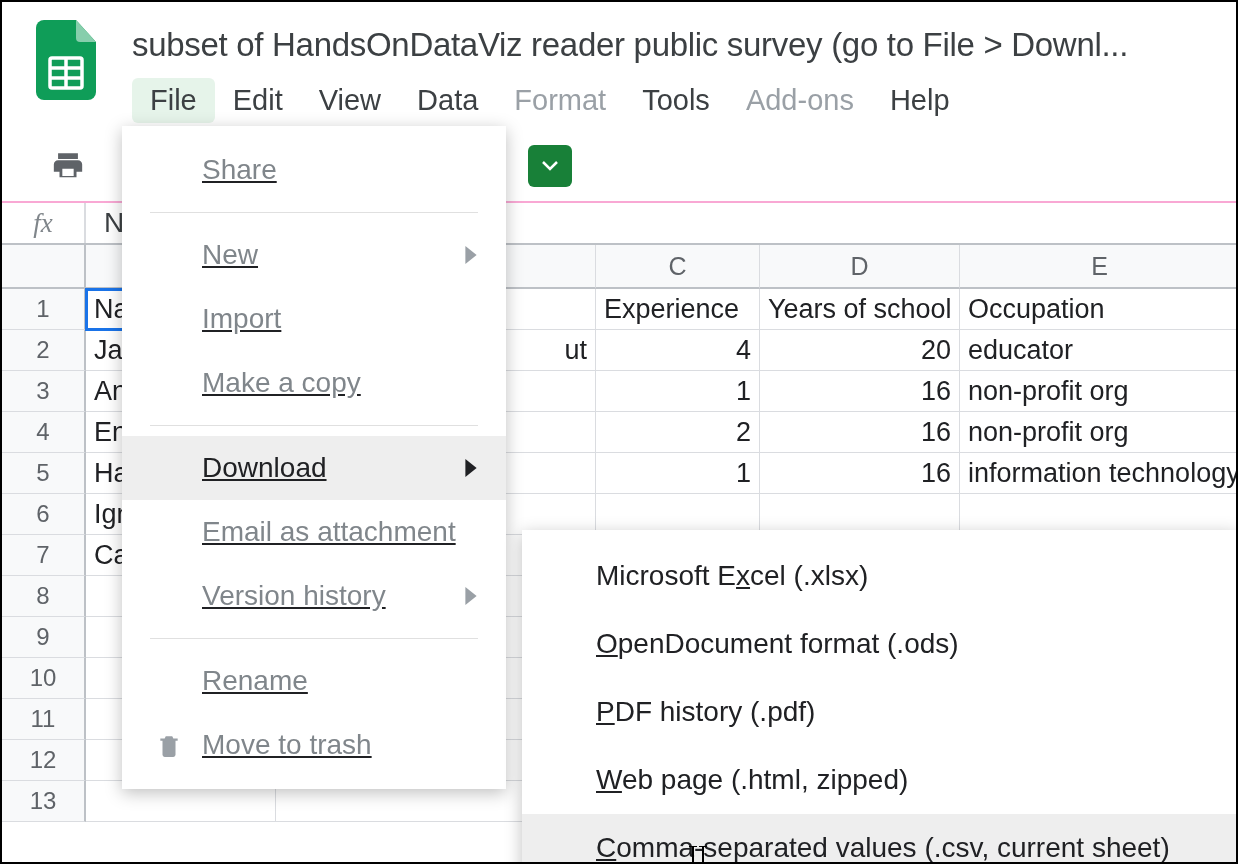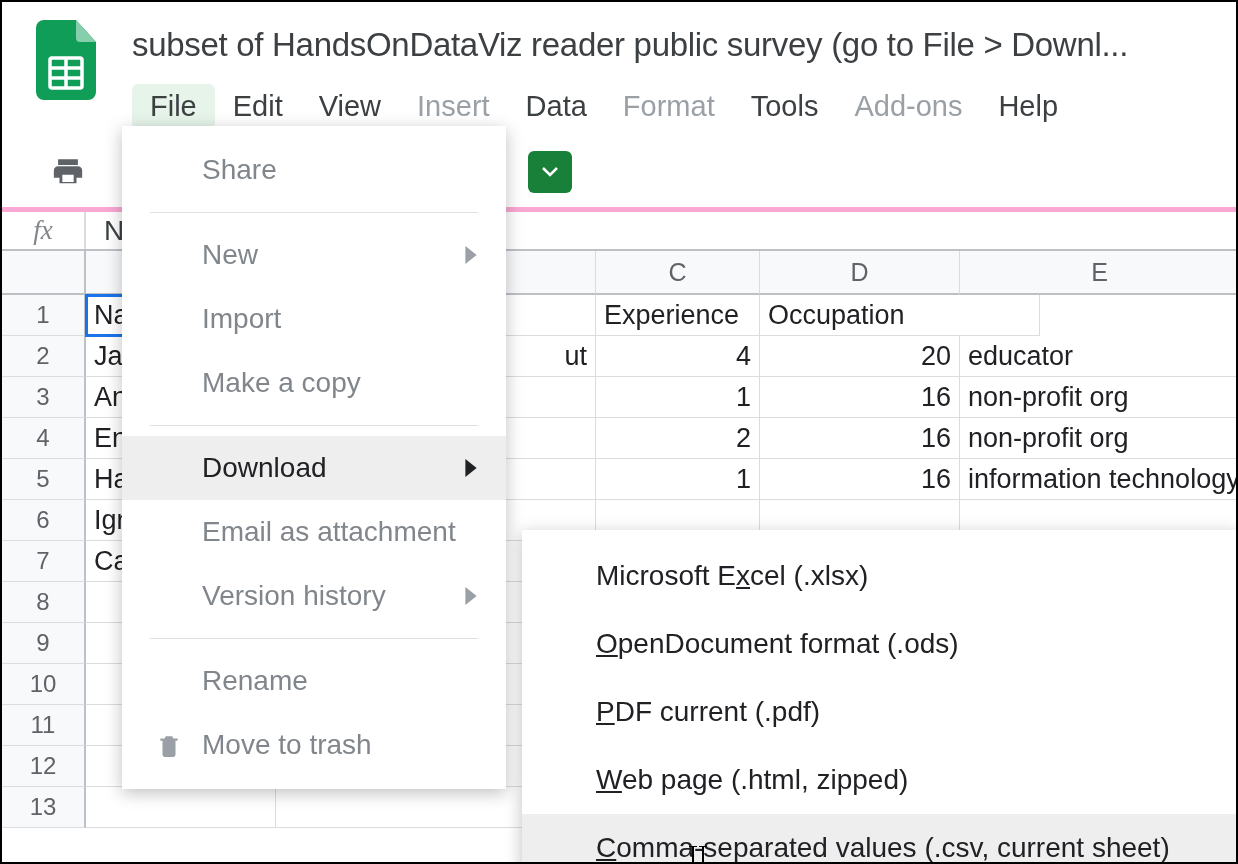--- a/index.html
+++ b/index.html
@@ -30,21 +30,21 @@
     color: #3c4043;
     white-space: nowrap;
     overflow: hidden;
     text-overflow: ellipsis;
     max-width: 1090px;
     letter-spacing: -0.3px;
   }
   .menubar {
     display: flex;
     gap: 0;
-    margin-top: 20px;
+    margin-top: 14px;
     font-size: 29px;
   }
   .menubar-item {
     padding: 6px 18px;
     color: #3c4043;
     cursor: pointer;
     border-radius: 6px;
   }
   .menubar-item.disabled { color: #9aa0a6; }
   .menubar-item.active { background: #e6f4ea; }
@@ -61,21 +61,21 @@
   .green-dropdown {
     width: 44px; height: 42px;
     background: #188038;
     border-radius: 6px;
     display: flex; align-items: center; justify-content: center;
   }
   .green-dropdown svg { fill: #fff; }
   .fx-row {
     display: flex;
     align-items: center;
-    border-top: 5px solid #f9a8d4;
+    border-top: 2px solid #f9a8d4;
     height: 42px;
   }
   .fx-label {
     width: 84px;
     text-align: center;
     font-style: italic;
     font-size: 27px;
     color: #80868b;
     font-family: Georgia, serif;
     border-right: 2px solid #dadce0;
@@ -147,20 +147,21 @@
   
   .dropdown {
     position: absolute;
     top: 124px;
     left: 120px;
     width: 384px;
     background: #fff;
     box-shadow: 0 4px 16px rgba(0,0,0,0.25);
     z-index: 100;
     padding: 12px 0;
+    text-decoration: underline;
   }
   .dd-item {
     display: flex;
     align-items: center;
     padding: 16px 28px 16px 80px;
     font-size: 28px;
     color: #80868b;
     position: relative;
   }
   .dd-item.enabled { color: #202124; }
@@ -223,21 +224,20 @@
       <line x1="14" y1="58" x2="46" y2="58" stroke="#fff" stroke-width="3.5"></line>
       <line x1="30" y1="38" x2="30" y2="68" stroke="#fff" stroke-width="3.5"></line>
     </svg>
   </div>
   <div class="title-area">
     <div class="doc-title">subset of HandsOnDataViz reader public survey (go to File &gt; Downl...</div>
     <div class="menubar">
       <div class="menubar-item active">File</div>
       <div class="menubar-item">Edit</div>
       <div class="menubar-item">View</div>
-      <div class="menubar-item disabled">Insert</div>
       <div class="menubar-item">Data</div>
       <div class="menubar-item disabled">Format</div>
       <div class="menubar-item">Tools</div>
       <div class="menubar-item disabled">Add-ons</div>
       <div class="menubar-item">Help</div>
     </div>
   </div>
 </div>
 
 <div class="toolbar">
@@ -266,20 +266,21 @@
     <div class="col-header col-C">C</div>
     <div class="col-header col-D">D</div>
     <div class="col-header col-E">E</div>
   </div>
 
   <div class="row">
     <div class="row-header">1</div>
     <div class="cell col-A selected-cell">Na</div>
     <div class="cell col-B"></div>
     <div class="cell col-C">Experience</div>
+    <div class="cell col-D">Years of school</div>
     <div class="cell col-E">Occupation</div>
   </div>
   <div class="row">
     <div class="row-header">2</div>
     <div class="cell col-A">Ja</div>
     <div class="cell col-B" style="justify-content:flex-end">ut</div>
     <div class="cell col-C num">4</div>
     <div class="cell col-D num">20</div>
     <div class="cell col-E">educator</div>
   </div>
@@ -417,21 +418,21 @@
 </div>
 
 <div class="submenu">
   <div class="sub-item">
     <span>Microsoft E</span><span class="u">x</span><span>cel (.xlsx)</span>
   </div>
   <div class="sub-item">
     <span class="u">O</span><span>penDocument format (.ods)</span>
   </div>
   <div class="sub-item">
-    <span class="u">P</span><span>DF current (.pdf)</span>
+    <span class="u">P</span><span>DF history (.pdf)</span>
   </div>
   <div class="sub-item">
     <span class="u">W</span><span>eb page (.html, zipped)</span>
   </div>
   <div class="sub-item highlighted">
     <span class="u">C</span><span>omma-separated values (.csv, current sheet)</span>
   </div>
 </div>
 
 <div class="cursor">

